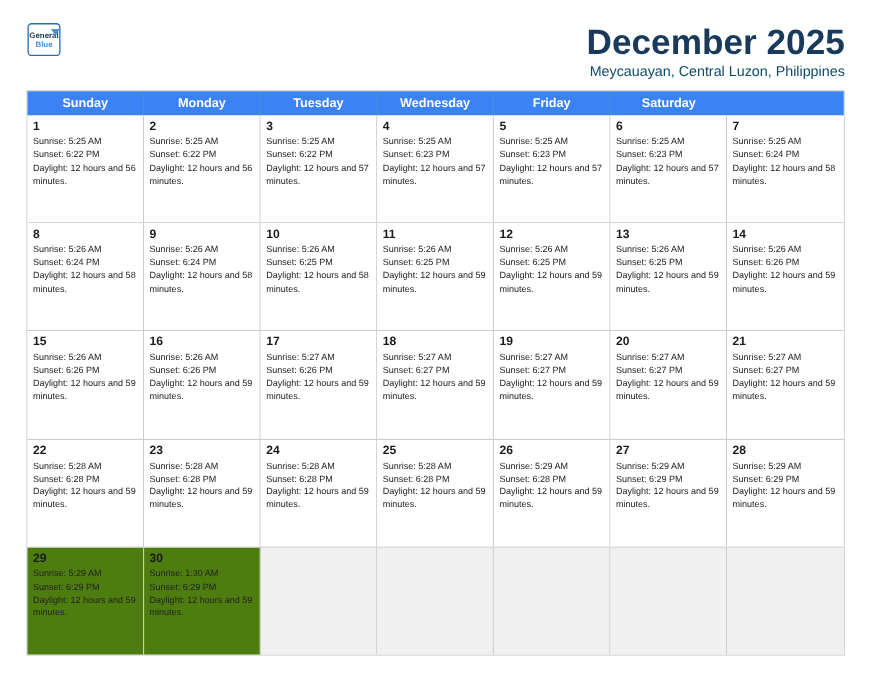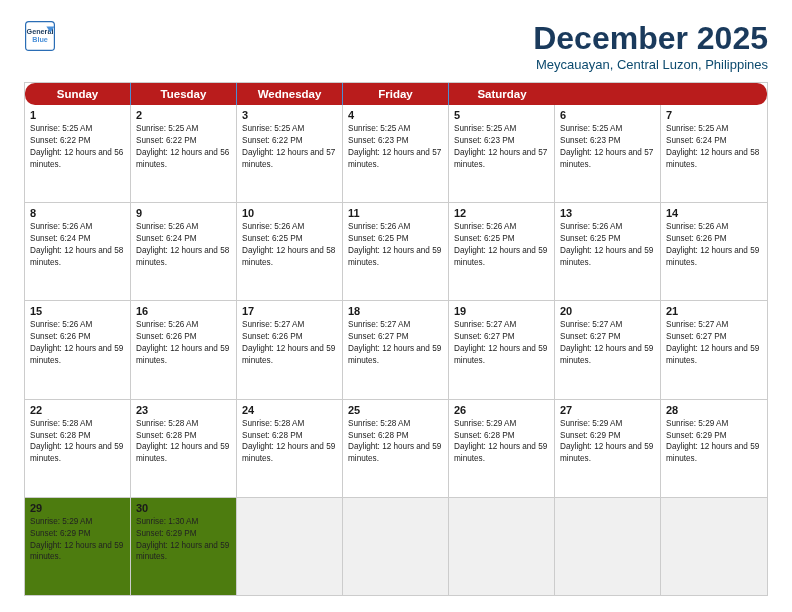--- a/index.html
+++ b/index.html
@@ -46,22 +46,21 @@
     }
     .calendar {
       flex: 1;
       display: flex;
       flex-direction: column;
       border: 1px solid #ccc;
     }
     .cal-header {
       display: grid;
       grid-template-columns: repeat(7, 1fr);
-      background: #b91c1c;
-      border-radius: 10px;
+      background: #3b82f6;
     }
     .cal-header-cell {
       color: #fff;
       font-size: 11.5px;
       font-weight: bold;
       text-align: center;
       padding: 5px 2px;
       border-right: 1px solid #4a8fd5;
     }
     .cal-header-cell:last-child { border-right: none; }
@@ -121,20 +120,21 @@
     </div>
     <div class="title-block">
       <div class="month-title">December 2025</div>
       <div class="location">Meycauayan, Central Luzon, Philippines</div>
     </div>
   </div>
 
   <div class="calendar">
     <div class="cal-header">
       <div class="cal-header-cell">Sunday</div>
+      <div class="cal-header-cell">Monday</div>
       <div class="cal-header-cell">Tuesday</div>
       <div class="cal-header-cell">Wednesday</div>
       <div class="cal-header-cell">Friday</div>
       <div class="cal-header-cell">Saturday</div>
     </div>
     <div class="cal-body" id="cal-body">
     <div class="cal-row">
           <div class="cal-cell">
         <div class="day-num">1</div>
         <div class="cell-line">Sunrise: 5:25 AM</div>

